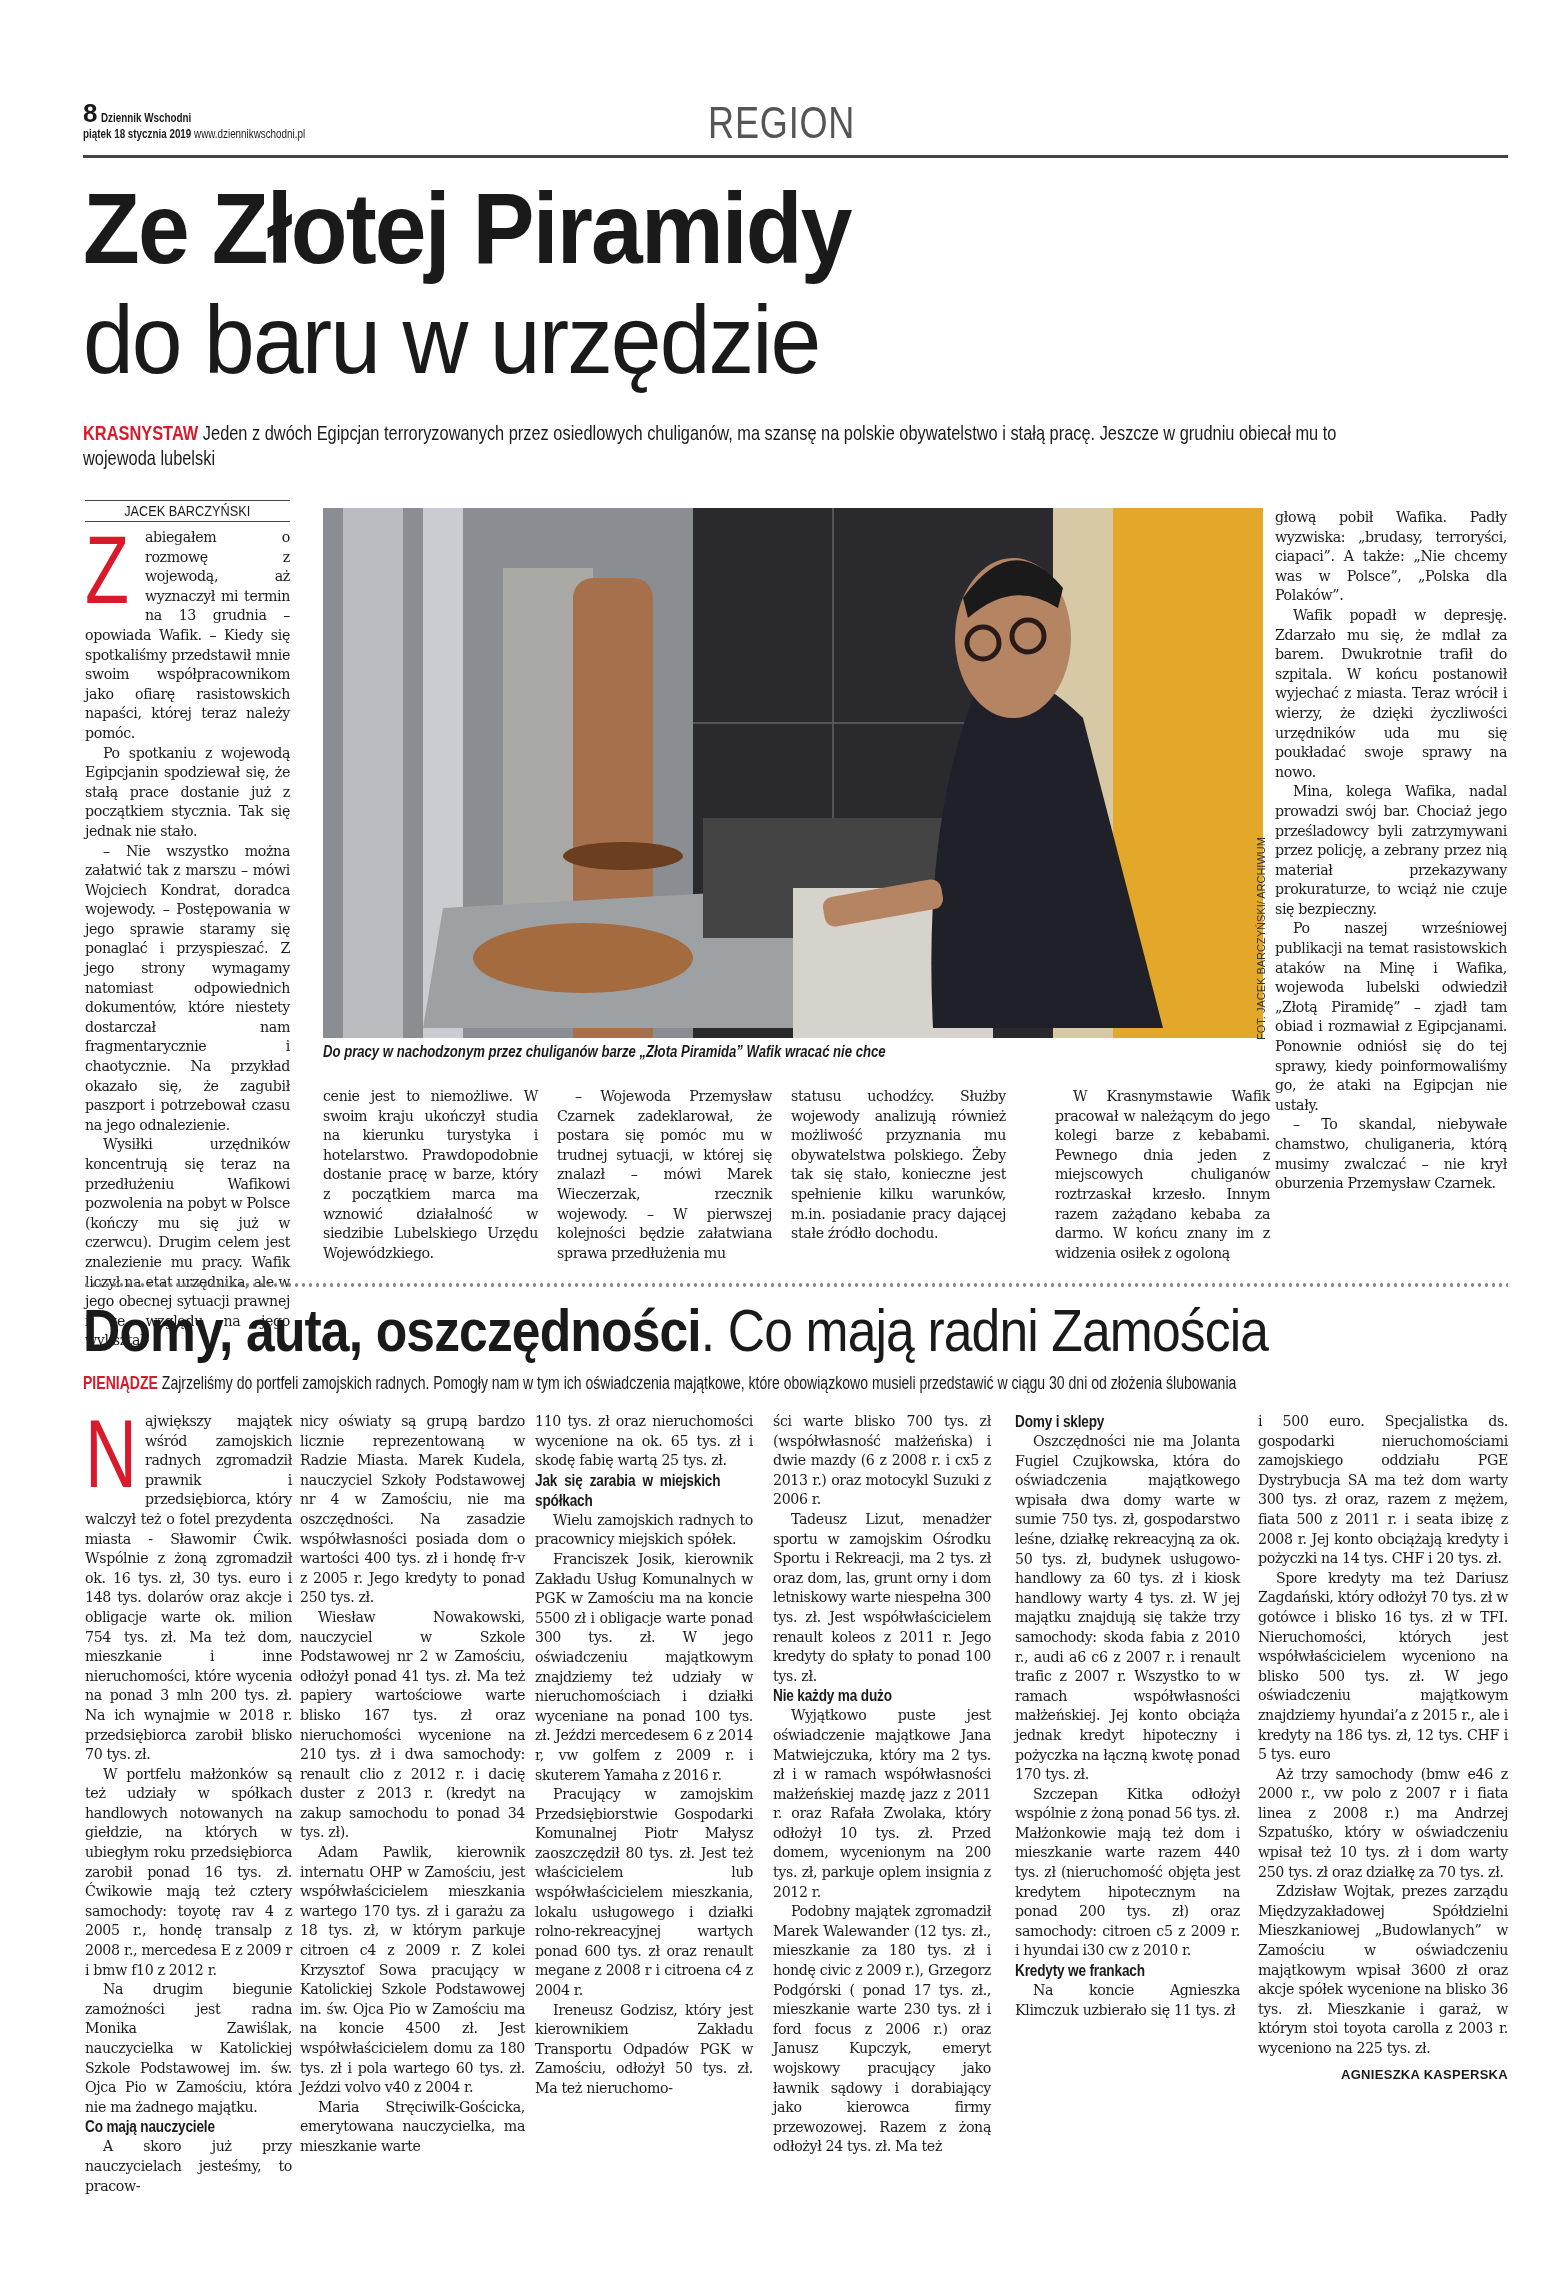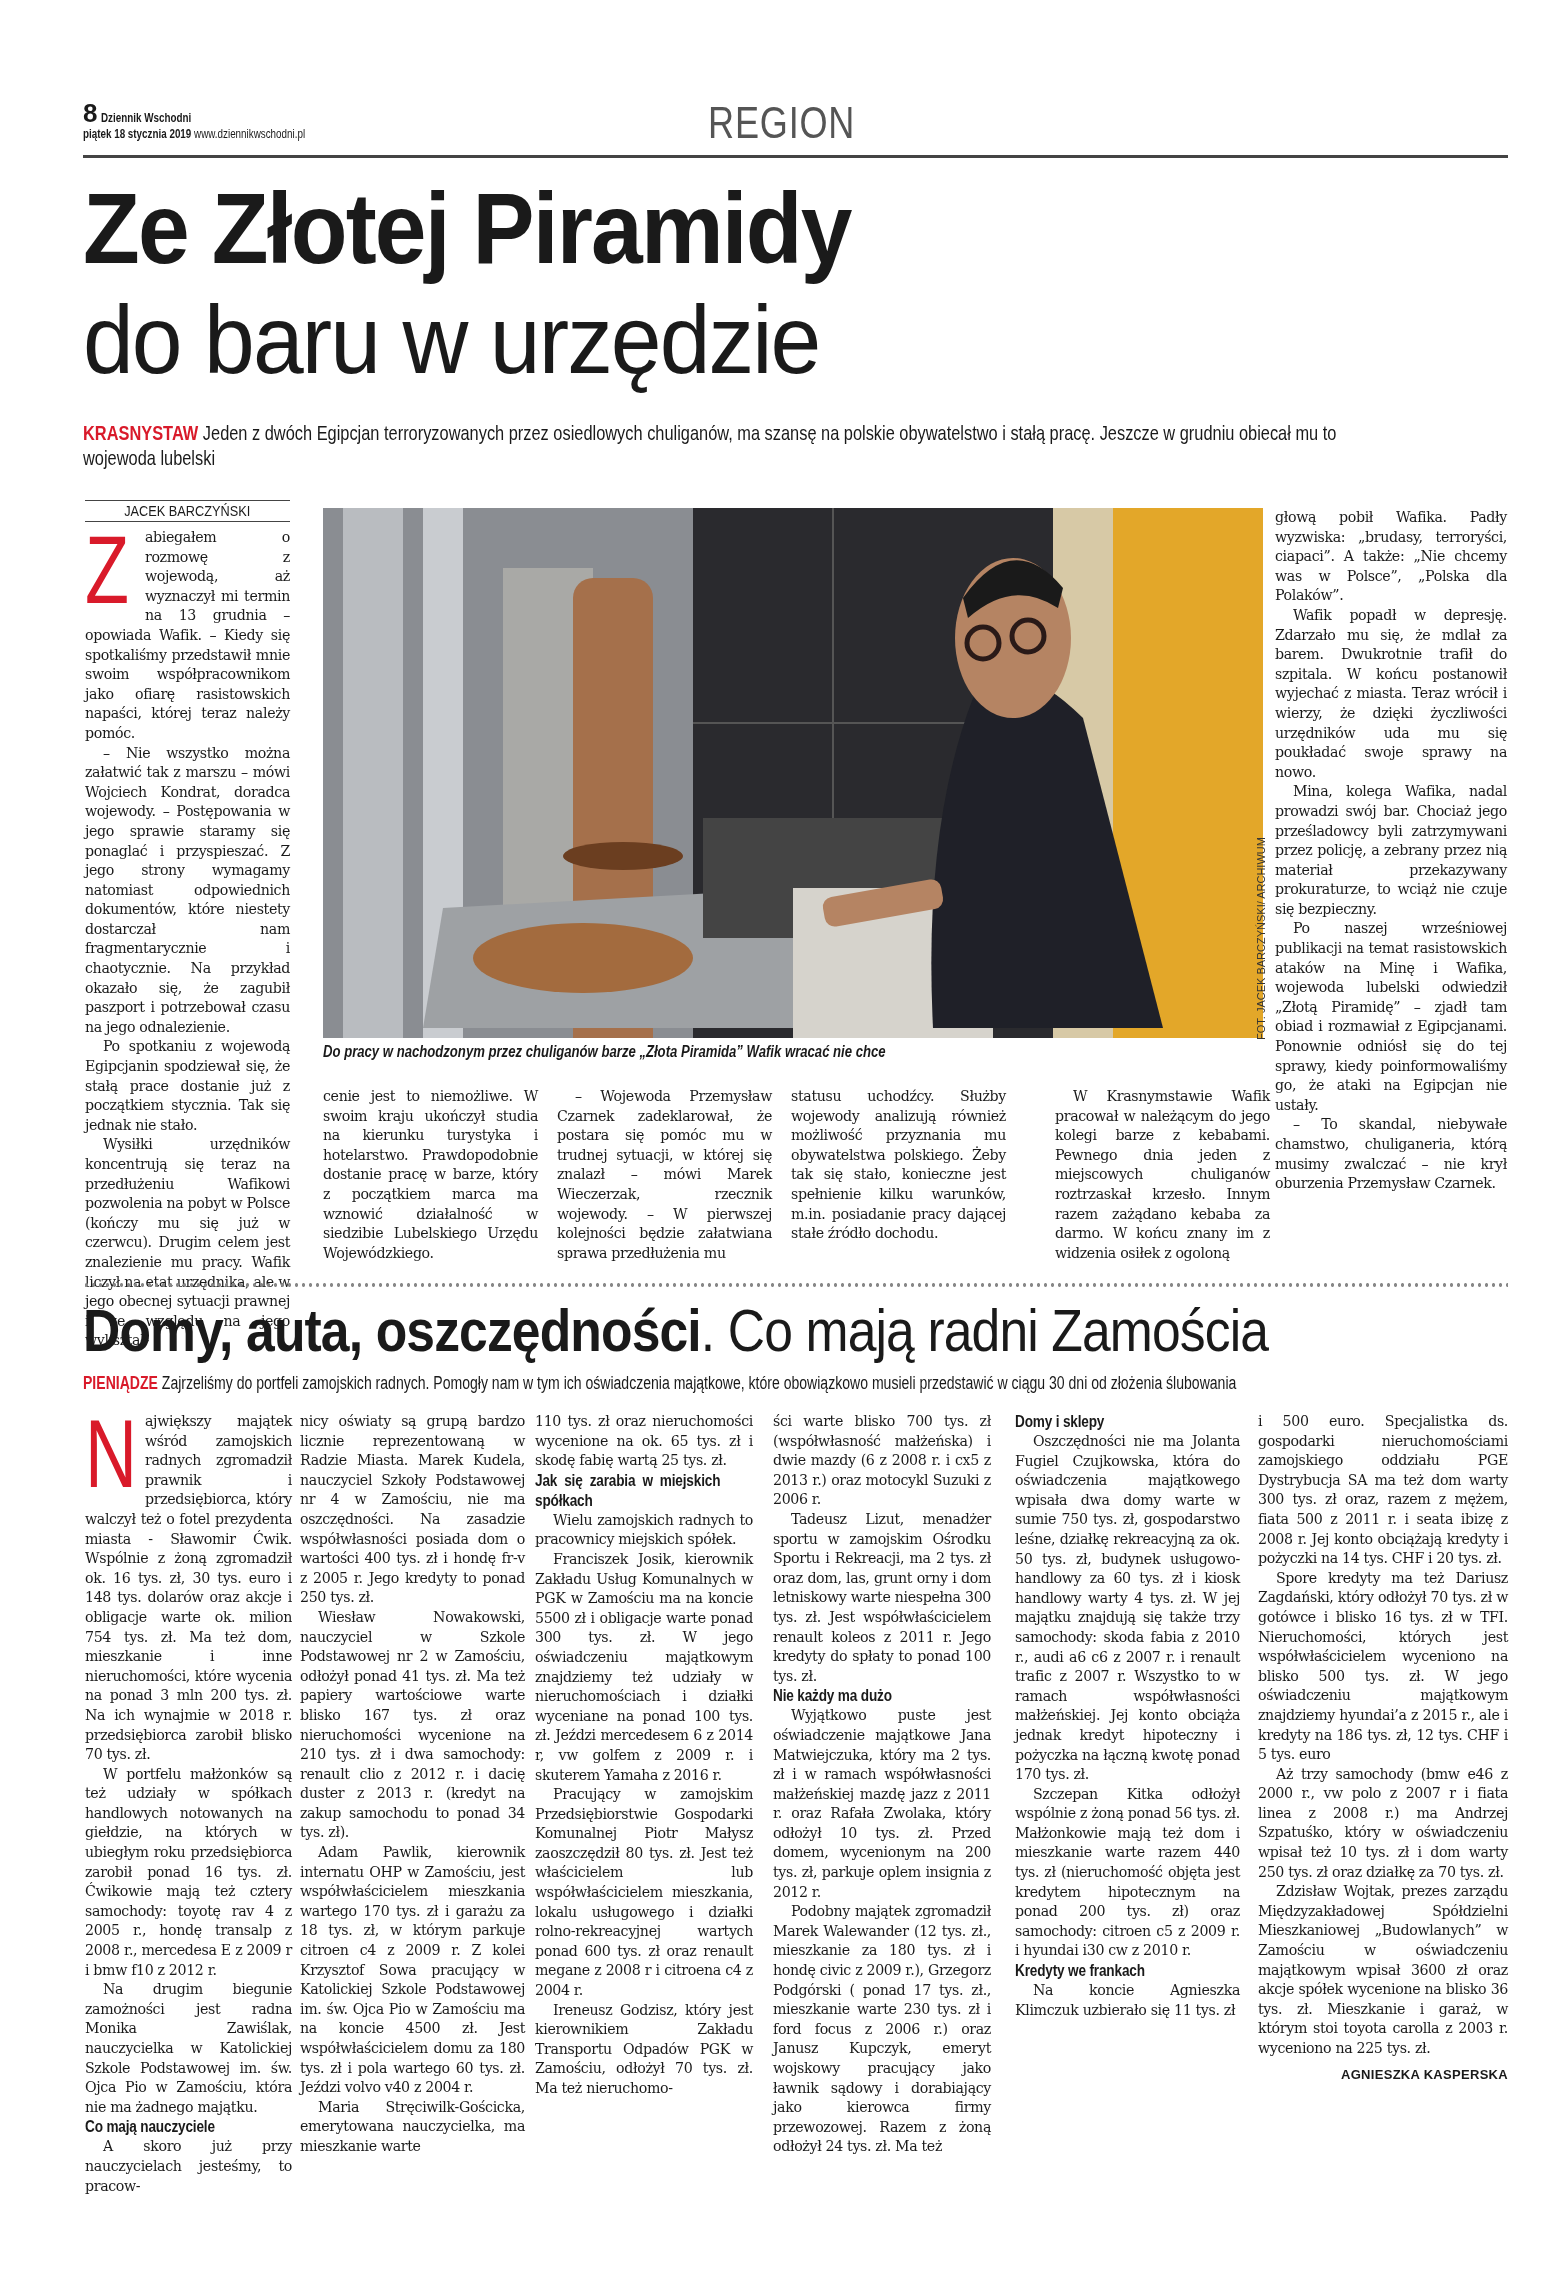--- a/index.html
+++ b/index.html
@@ -63,22 +63,22 @@
 <div class="abs h1b">do baru w urzędzie</div>
 <div class="abs lead">
   <span class="kicker">KRASNYSTAW</span>
   <span>Jeden z dwóch Egipcjan terroryzowanych przez osiedlowych chuliganów, ma szansę na polskie obywatelstwo i stałą pracę. Jeszcze w grudniu obiecał mu to wojewoda lubelski</span>
 </div>
 
 <div class="abs byline"><span>JACEK BARCZYŃSKI</span></div>
 
 <div class="abs col" style="left:85px; top:528px; width:205px;">
   <p class="first"><span class="dropcap">Z</span><span>abiegałem o rozmowę z wojewodą, aż wyznaczył mi termin na 13 grudnia – opowiada Wafik. – Kiedy się spotkaliśmy przedstawił mnie swoim współpracownikom jako ofiarę rasistowskich napaści, której teraz należy pomóc.</span></p>
+  <p>Po spotkaniu z wojewodą Egipcjanin spodziewał się, że stałą prace dostanie już z początkiem stycznia. Tak się jednak nie stało.</p>
   <p>– Nie wszystko można załatwić tak z marszu – mówi Wojciech Kondrat, doradca wojewody. – Postępowania w jego sprawie staramy się ponaglać i przyspieszać. Z jego strony wymagamy natomiast odpowiednich dokumentów, które niestety dostarczał nam fragmentarycznie i chaotycznie. Na przykład okazało się, że zagubił paszport i potrzebował czasu na jego odnalezienie.</p>
-  <p>Po spotkaniu z wojewodą Egipcjanin spodziewał się, że stałą prace dostanie już z początkiem stycznia. Tak się jednak nie stało.</p>
   <p>Wysiłki urzędników koncentrują się teraz na przedłużeniu Wafikowi pozwolenia na pobyt w Polsce (kończy mu się już w czerwcu). Drugim celem jest znalezienie mu pracy. Wafik liczył na etat urzędnika, ale w jego obecnej sytuacji prawnej i ze względu na jego wykształ-</p>
 </div>
 
 <div class="abs photo">
   <svg width="940" height="530" viewBox="0 0 940 530">
     <rect width="940" height="530" fill="#2f2f33"></rect>
     <rect x="0" y="0" width="370" height="530" fill="#8a8d92"></rect>
     <rect x="20" y="0" width="60" height="530" fill="#b9bcc0"></rect>
     <rect x="100" y="0" width="40" height="530" fill="#c9ccd0"></rect>
     <rect x="180" y="60" width="90" height="420" fill="#a9a9a6"></rect>
@@ -149,21 +149,21 @@
   <p><b>Adam Pawlik</b><span>, kierownik internatu OHP w Zamościu, jest współwłaścicielem mieszkania wartego 170 tys. zł i garażu za 18 tys. zł, w którym parkuje citroen c4 z 2009 r. Z kolei </span><b>Krzysztof Sowa</b><span> pracujący w Katolickiej Szkole Podstawowej im. św. Ojca Pio w Zamościu ma na koncie 4500 zł. Jest współwłaścicielem domu za 180 tys. zł i pola wartego 60 tys. zł. Jeździ volvo v40 z 2004 r.</span></p>
   <p><b>Maria Stręciwilk-Gościcka</b><span>, emerytowana nauczycielka, ma mieszkanie warte</span></p>
 </div>
 
 <div class="abs col" style="left:535px; top:1412px; width:218px;">
   <p class="noind">110 tys. zł oraz nieruchomości wycenione na ok. 65 tys. zł i skodę fabię wartą 25 tys. zł.</p>
   <p class="subhead">Jak się zarabia w miejskich spółkach</p>
   <p>Wielu zamojskich radnych to pracownicy miejskich spółek.</p>
   <p><b>Franciszek Josik</b><span>, kierownik Zakładu Usług Komunalnych w PGK w Zamościu ma na koncie 5500 zł i obligacje warte ponad 300 tys. zł. W jego oświadczeniu majątkowym znajdziemy też udziały w nieruchomościach i działki wyceniane na ponad 100 tys. zł. Jeździ mercedesem 6 z 2014 r, vw golfem z 2009 r. i skuterem Yamaha z 2016 r.</span></p>
   <p><span>Pracujący w zamojskim Przedsiębiorstwie Gospodarki Komunalnej </span><b>Piotr Małysz</b><span> zaoszczędził 80 tys. zł. Jest też właścicielem lub współwłaścicielem mieszkania, lokalu usługowego i działki rolno-rekreacyjnej wartych ponad 600 tys. zł oraz renault megane z 2008 r i citroena c4 z 2004 r.</span></p>
-  <p><b>Ireneusz Godzisz</b><span>, który jest kierownikiem Zakładu Transportu Odpadów PGK w Zamościu, odłożył 70 tys. zł. Ma też nieruchomo-</span></p>
+  <p><b>Ireneusz Godzisz</b><span>, który jest kierownikiem Zakładu Transportu Odpadów PGK w Zamościu, odłożył 50 tys. zł. Ma też nieruchomo-</span></p>
 </div>
 
 <div class="abs col" style="left:773px; top:1412px; width:218px;">
   <p class="noind">ści warte blisko 700 tys. zł (współwłasność małżeńska) i dwie mazdy (6 z 2008 r. i cx5 z 2013 r.) oraz motocykl Suzuki z 2006 r.</p>
   <p><b>Tadeusz Lizut</b><span>, menadżer sportu w zamojskim Ośrodku Sportu i Rekreacji, ma 2 tys. zł oraz dom, las, grunt orny i dom letniskowy warte niespełna 300 tys. zł. Jest współwłaścicielem renault koleos z 2011 r. Jego kredyty do spłaty to ponad 100 tys. zł.</span></p>
   <p class="subhead">Nie każdy ma dużo</p>
   <p><span>Wyjątkowo puste jest oświadczenie majątkowe </span><b>Jana Matwiejczuka</b><span>, który ma 2 tys. zł i w ramach współwłasności małżeńskiej mazdę jazz z 2011 r. oraz </span><b>Rafała Zwolaka</b><span>, który odłożył 10 tys. zł. Przed domem, wycenionym na 200 tys. zł, parkuje oplem insignia z 2012 r.</span></p>
   <p><span>Podobny majątek zgromadził </span><b>Marek Walewander</b><span> (12 tys. zł., mieszkanie za 180 tys. zł i hondę civic z 2009 r.), </span><b>Grzegorz Podgórski</b><span> ( ponad 17 tys. zł., mieszkanie warte 230 tys. zł i ford focus z 2006 r.) oraz </span><b>Janusz Kupczyk</b><span>, emeryt wojskowy pracujący jako ławnik sądowy i dorabiający jako kierowca firmy przewozowej. Razem z żoną odłożył 24 tys. zł. Ma też</span></p>
 </div>
 

